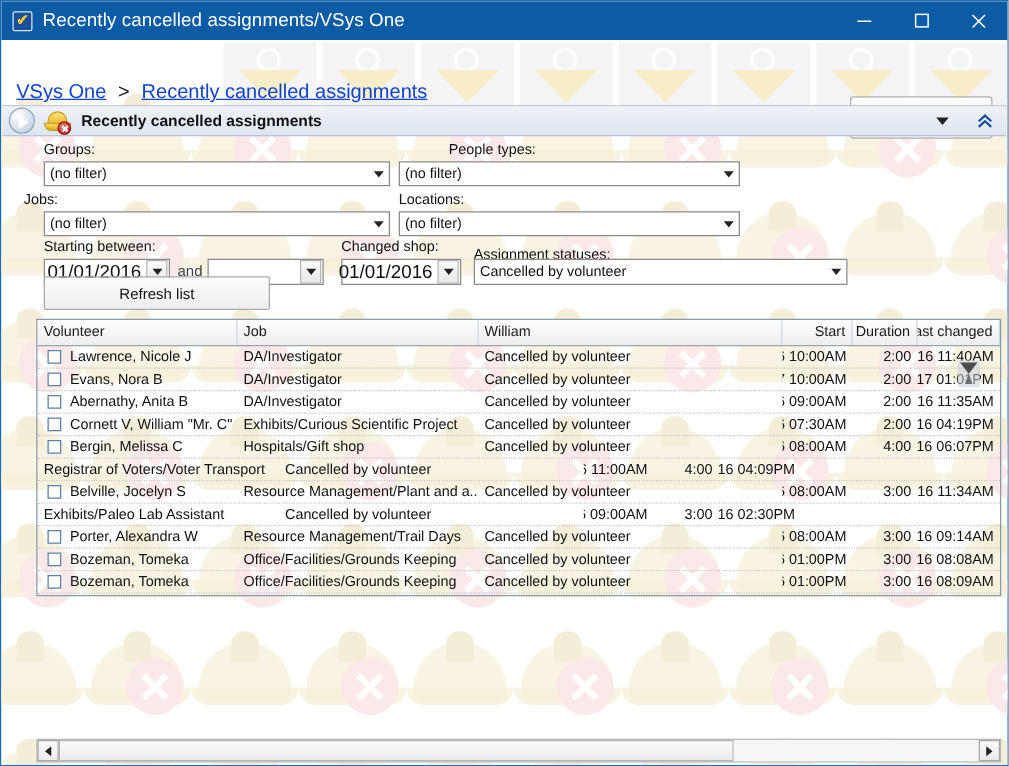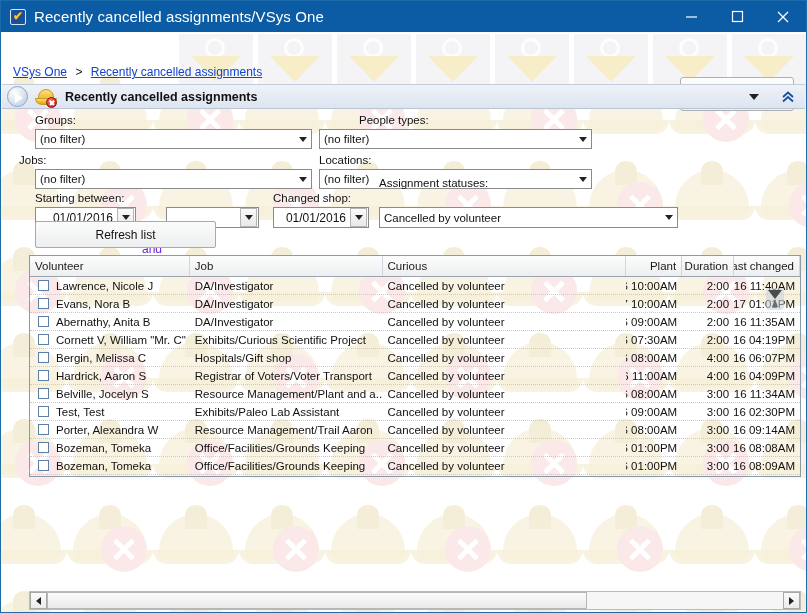--- a/index.html
+++ b/index.html
@@ -123,21 +123,21 @@
   }
 
   
   .navbar {
     position: absolute; left: 0; top: 31px;
     width: 805px; height: 52px;
     background: transparent;
   }
   .breadcrumb {
     position: absolute; left: 12px; top: 33px;
-    font-size: 12px; color: #0b3f9e;
+    font-size: 16px; color: #0b3f9e;
     white-space: nowrap;
   }
   .crumb-link {
     color: #1144cc; text-decoration: underline;
     cursor: pointer;
   }
   .crumb-sep { color: #222; margin: 0 5px; text-decoration: none; }
   .bookmarks {
     position: absolute; left: 12px; top: 62px;
     font-size: 12px; white-space: nowrap;
@@ -269,38 +269,38 @@
     border-right: 4px solid transparent;
     border-top: 5px solid #222;
     display: block;
   }
   .datebox {
     position: absolute; height: 21px;
     background: #ffffff; border: 1px solid #8a8a8a;
     display: flex; align-items: center; justify-content: flex-end;
   }
   .datebox .dval {
-    font-size: 12px; color: #111; padding-right: 4px;
+    font-size: 15px; color: #111; padding-right: 4px;
     white-space: nowrap;
   }
   .datebox .dbtn {
     width: 17px; height: 19px; margin-right: 1px;
     background: linear-gradient(#fbfbfb, #e8e8e8);
     border: 1px solid #b4b4b4;
     display: flex; align-items: center; justify-content: center;
     flex: none;
   }
   .datebox .dbtn i {
     width: 0; height: 0;
     border-left: 4px solid transparent;
     border-right: 4px solid transparent;
     border-top: 5px solid #222;
     display: block;
   }
-  .and-lbl { position: absolute; font-size: 12px; color: #6d28d9; margin-top: 32px; }
+  .and-lbl { position: absolute; font-size: 12px; color: #404040; }
   .refresh-btn {
     position: absolute; left: 34px; top: 220px;
     width: 181px; height: 27px;
     background: linear-gradient(#fcfcfc, #eceeef);
     border: 1px solid #a9a9a9; border-radius: 2px;
     display: flex; align-items: center; justify-content: center;
     font-size: 12px; color: #111; cursor: pointer;
   }
 
   
@@ -868,39 +868,39 @@
     </div>
 
     <span class="lbl" style="left:272px; top:83px;">Changed shop:</span>
     <div class="datebox" style="left:272px; top:98px; width:96px;">
       <span class="dval">01/01/2016</span>
       <span class="dbtn">
           <i></i>
         </span>
     </div>
 
-    <span class="lbl" style="left:378px; top:68px;">Assignment statuses:</span>
+    <span class="lbl" style="left:378px; top:89px;">Assignment statuses:</span>
     <div class="combo" style="left:378px; top:98px; width:299px; height:21px;">
       <span class="cval">Cancelled by volunteer</span>
       <span class="carrow">
           <i></i>
         </span>
     </div>
   </div>
 
   <div class="refresh-btn">
     <span>Refresh list</span>
   </div>
 
   <div class="grid">
     <div class="grid-head" id="ghead">
         <div class="gh c-vol">Volunteer</div>
         <div class="gh c-job">Job</div>
-        <div class="gh c-sta">Curious</div>
-        <div class="gh c-str r">Plant</div>
+        <div class="gh c-sta">William</div>
+        <div class="gh c-str r">Start</div>
         <div class="gh c-dur r">Duration</div>
         <div class="gh c-lch r">Last changed</div>
       </div>
     <div class="grid-body" id="gbody">
         <div class="grow">
           <div class="gc c-vol">
             <span class="cb"></span>
             <span>Lawrence, Nicole J</span>
           </div>
           <div class="gc c-job">DA/Investigator</div>
@@ -947,58 +947,50 @@
             <span class="cb"></span>
             <span>Bergin, Melissa C</span>
           </div>
           <div class="gc c-job">Hospitals/Gift shop</div>
           <div class="gc c-sta">Cancelled by volunteer</div>
           <div class="gc c-str r">12/06/2016 08:00AM</div>
           <div class="gc c-dur r">4:00</div>
           <div class="gc c-lch r">11/22/2016 06:07PM</div>
         </div>
         <div class="grow">
-          <div class="gc c-vol">
-            <span class="cb"></span>
-            <span>Hardrick, Aaron S</span>
-          </div>
           <div class="gc c-job">Registrar of Voters/Voter Transport</div>
           <div class="gc c-sta">Cancelled by volunteer</div>
           <div class="gc c-str r">12/20/2016 11:00AM</div>
           <div class="gc c-dur r">4:00</div>
           <div class="gc c-lch r">12/07/2016 04:09PM</div>
         </div>
         <div class="grow">
           <div class="gc c-vol">
             <span class="cb"></span>
             <span>Belville, Jocelyn S</span>
           </div>
           <div class="gc c-job">Resource Management/Plant and a...</div>
           <div class="gc c-sta">Cancelled by volunteer</div>
           <div class="gc c-str r">03/05/2016 08:00AM</div>
           <div class="gc c-dur r">3:00</div>
           <div class="gc c-lch r">03/07/2016 11:34AM</div>
         </div>
         <div class="grow">
-          <div class="gc c-vol">
-            <span class="cb"></span>
-            <span>Test, Test</span>
-          </div>
           <div class="gc c-job">Exhibits/Paleo Lab Assistant</div>
           <div class="gc c-sta">Cancelled by volunteer</div>
           <div class="gc c-str r">04/29/2016 09:00AM</div>
           <div class="gc c-dur r">3:00</div>
           <div class="gc c-lch r">04/26/2016 02:30PM</div>
         </div>
         <div class="grow">
           <div class="gc c-vol">
             <span class="cb"></span>
             <span>Porter, Alexandra W</span>
           </div>
-          <div class="gc c-job">Resource Management/Trail Aaron</div>
+          <div class="gc c-job">Resource Management/Trail Days</div>
           <div class="gc c-sta">Cancelled by volunteer</div>
           <div class="gc c-str r">06/29/2016 08:00AM</div>
           <div class="gc c-dur r">3:00</div>
           <div class="gc c-lch r">04/25/2016 09:14AM</div>
         </div>
         <div class="grow">
           <div class="gc c-vol">
             <span class="cb"></span>
             <span>Bozeman, Tomeka</span>
           </div>

